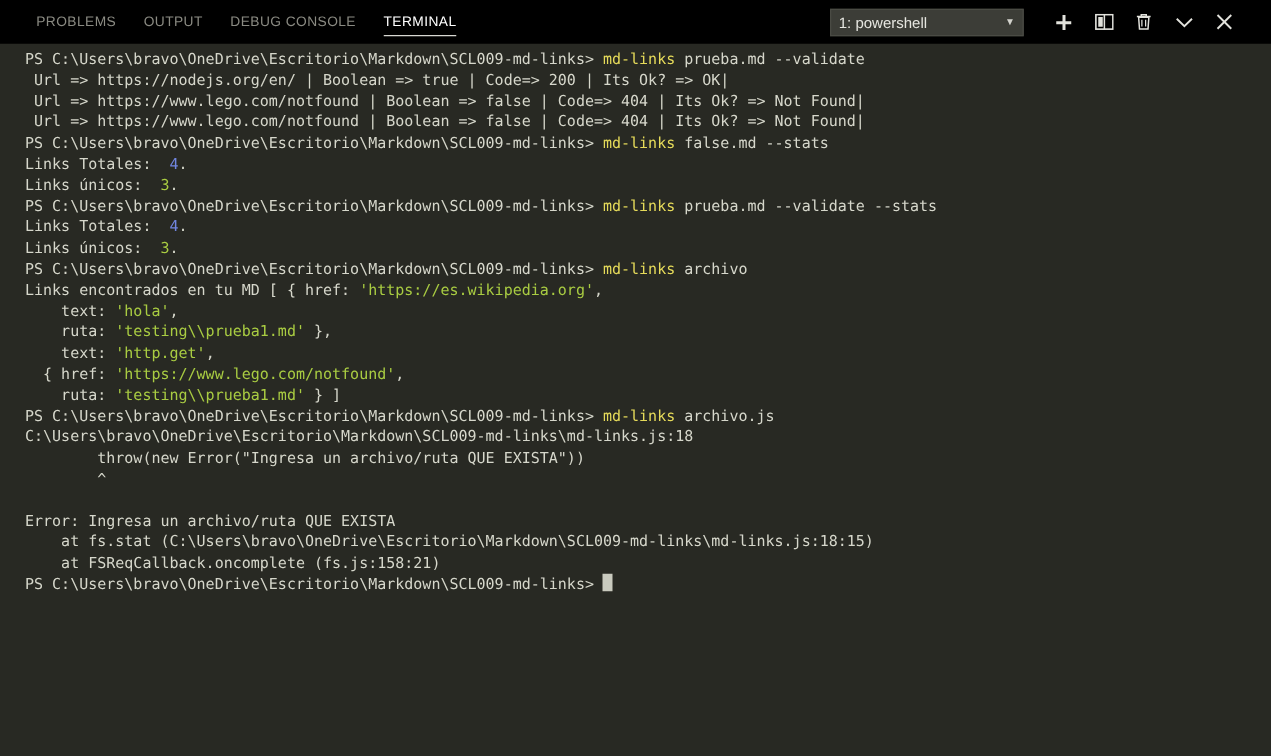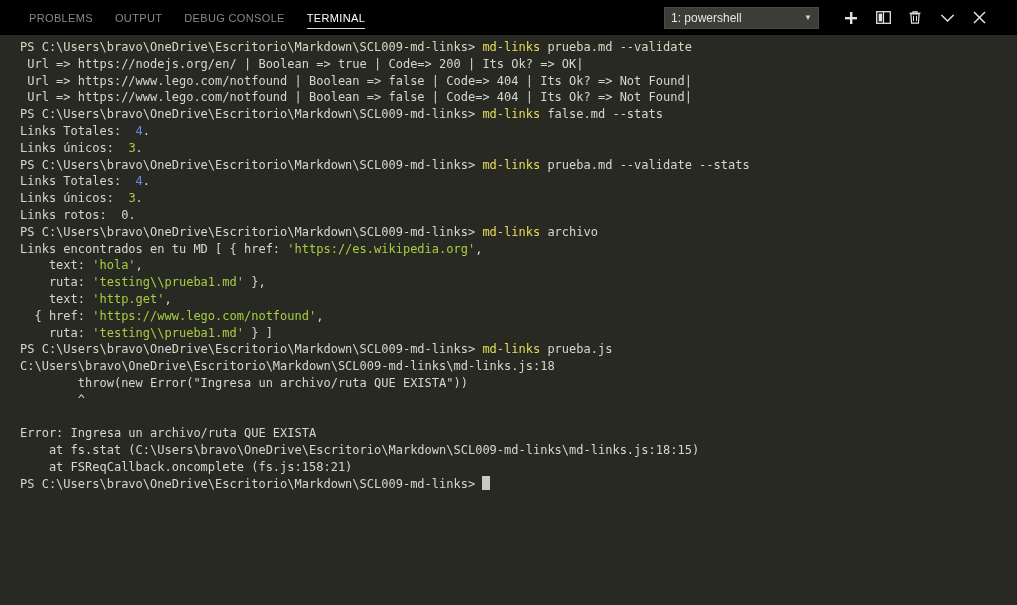--- a/index.html
+++ b/index.html
@@ -202,29 +202,28 @@
     <div class="tline"><span class="c-prompt">PS C:\Users\bravo\OneDrive\Escritorio\Markdown\SCL009-md-links&gt; </span><span class="c-cmd">md-links</span><span class="c-plain"> prueba.md --validate</span></div>
     <div class="tline"><span class="c-plain"> Url =&gt; https://nodejs.org/en/ | Boolean =&gt; true | Code=&gt; 200 | Its Ok? =&gt; OK|</span></div>
     <div class="tline"><span class="c-plain"> Url =&gt; https://www.lego.com/notfound | Boolean =&gt; false | Code=&gt; 404 | Its Ok? =&gt; Not Found|</span></div>
     <div class="tline"><span class="c-plain"> Url =&gt; https://www.lego.com/notfound | Boolean =&gt; false | Code=&gt; 404 | Its Ok? =&gt; Not Found|</span></div>
     <div class="tline"><span class="c-prompt">PS C:\Users\bravo\OneDrive\Escritorio\Markdown\SCL009-md-links&gt; </span><span class="c-cmd">md-links</span><span class="c-plain"> false.md --stats</span></div>
     <div class="tline"><span class="c-plain">Links Totales:  </span><span class="c-num-blue">4</span><span class="c-plain">.</span></div>
     <div class="tline"><span class="c-plain">Links únicos:  </span><span class="c-num-lime">3</span><span class="c-plain">.</span></div>
     <div class="tline"><span class="c-prompt">PS C:\Users\bravo\OneDrive\Escritorio\Markdown\SCL009-md-links&gt; </span><span class="c-cmd">md-links</span><span class="c-plain"> prueba.md --validate --stats</span></div>
     <div class="tline"><span class="c-plain">Links Totales:  </span><span class="c-num-blue">4</span><span class="c-plain">.</span></div>
     <div class="tline"><span class="c-plain">Links únicos:  </span><span class="c-num-lime">3</span><span class="c-plain">.</span></div>
-    <div class="tline"><span class="c-plain">Links rotos:  </span><span class="c-plain">0</span><span class="c-plain">.</span></div>
     <div class="tline"><span class="c-prompt">PS C:\Users\bravo\OneDrive\Escritorio\Markdown\SCL009-md-links&gt; </span><span class="c-cmd">md-links</span><span class="c-plain"> archivo</span></div>
     <div class="tline"><span class="c-plain">Links encontrados en tu MD [ { href: </span><span class="c-str">'https://es.wikipedia.org'</span><span class="c-plain">,</span></div>
     <div class="tline"><span class="c-plain">    text: </span><span class="c-str">'hola'</span><span class="c-plain">,</span></div>
     <div class="tline"><span class="c-plain">    ruta: </span><span class="c-str">'testing\\prueba1.md'</span><span class="c-plain"> },</span></div>
     <div class="tline"><span class="c-plain">    text: </span><span class="c-str">'http.get'</span><span class="c-plain">,</span></div>
     <div class="tline"><span class="c-plain">  { href: </span><span class="c-str">'https://www.lego.com/notfound'</span><span class="c-plain">,</span></div>
     <div class="tline"><span class="c-plain">    ruta: </span><span class="c-str">'testing\\prueba1.md'</span><span class="c-plain"> } ]</span></div>
-    <div class="tline"><span class="c-prompt">PS C:\Users\bravo\OneDrive\Escritorio\Markdown\SCL009-md-links&gt; </span><span class="c-cmd">md-links</span><span class="c-plain"> prueba.js</span></div>
+    <div class="tline"><span class="c-prompt">PS C:\Users\bravo\OneDrive\Escritorio\Markdown\SCL009-md-links&gt; </span><span class="c-cmd">md-links</span><span class="c-plain"> archivo.js</span></div>
     <div class="tline"><span class="c-plain">C:\Users\bravo\OneDrive\Escritorio\Markdown\SCL009-md-links\md-links.js:18</span></div>
     <div class="tline"><span class="c-plain">        throw(new Error("Ingresa un archivo/ruta QUE EXISTA"))</span></div>
     <div class="tline"><span class="c-plain">        ^</span></div>
     <div class="tline"><span class="c-plain"></span></div>
     <div class="tline"><span class="c-plain">Error: Ingresa un archivo/ruta QUE EXISTA</span></div>
     <div class="tline"><span class="c-plain">    at fs.stat (C:\Users\bravo\OneDrive\Escritorio\Markdown\SCL009-md-links\md-links.js:18:15)</span></div>
     <div class="tline"><span class="c-plain">    at FSReqCallback.oncomplete (fs.js:158:21)</span></div>
     <div class="tline"><span class="c-prompt">PS C:\Users\bravo\OneDrive\Escritorio\Markdown\SCL009-md-links&gt; </span><span class="cursor"></span></div>
   </div>
 

